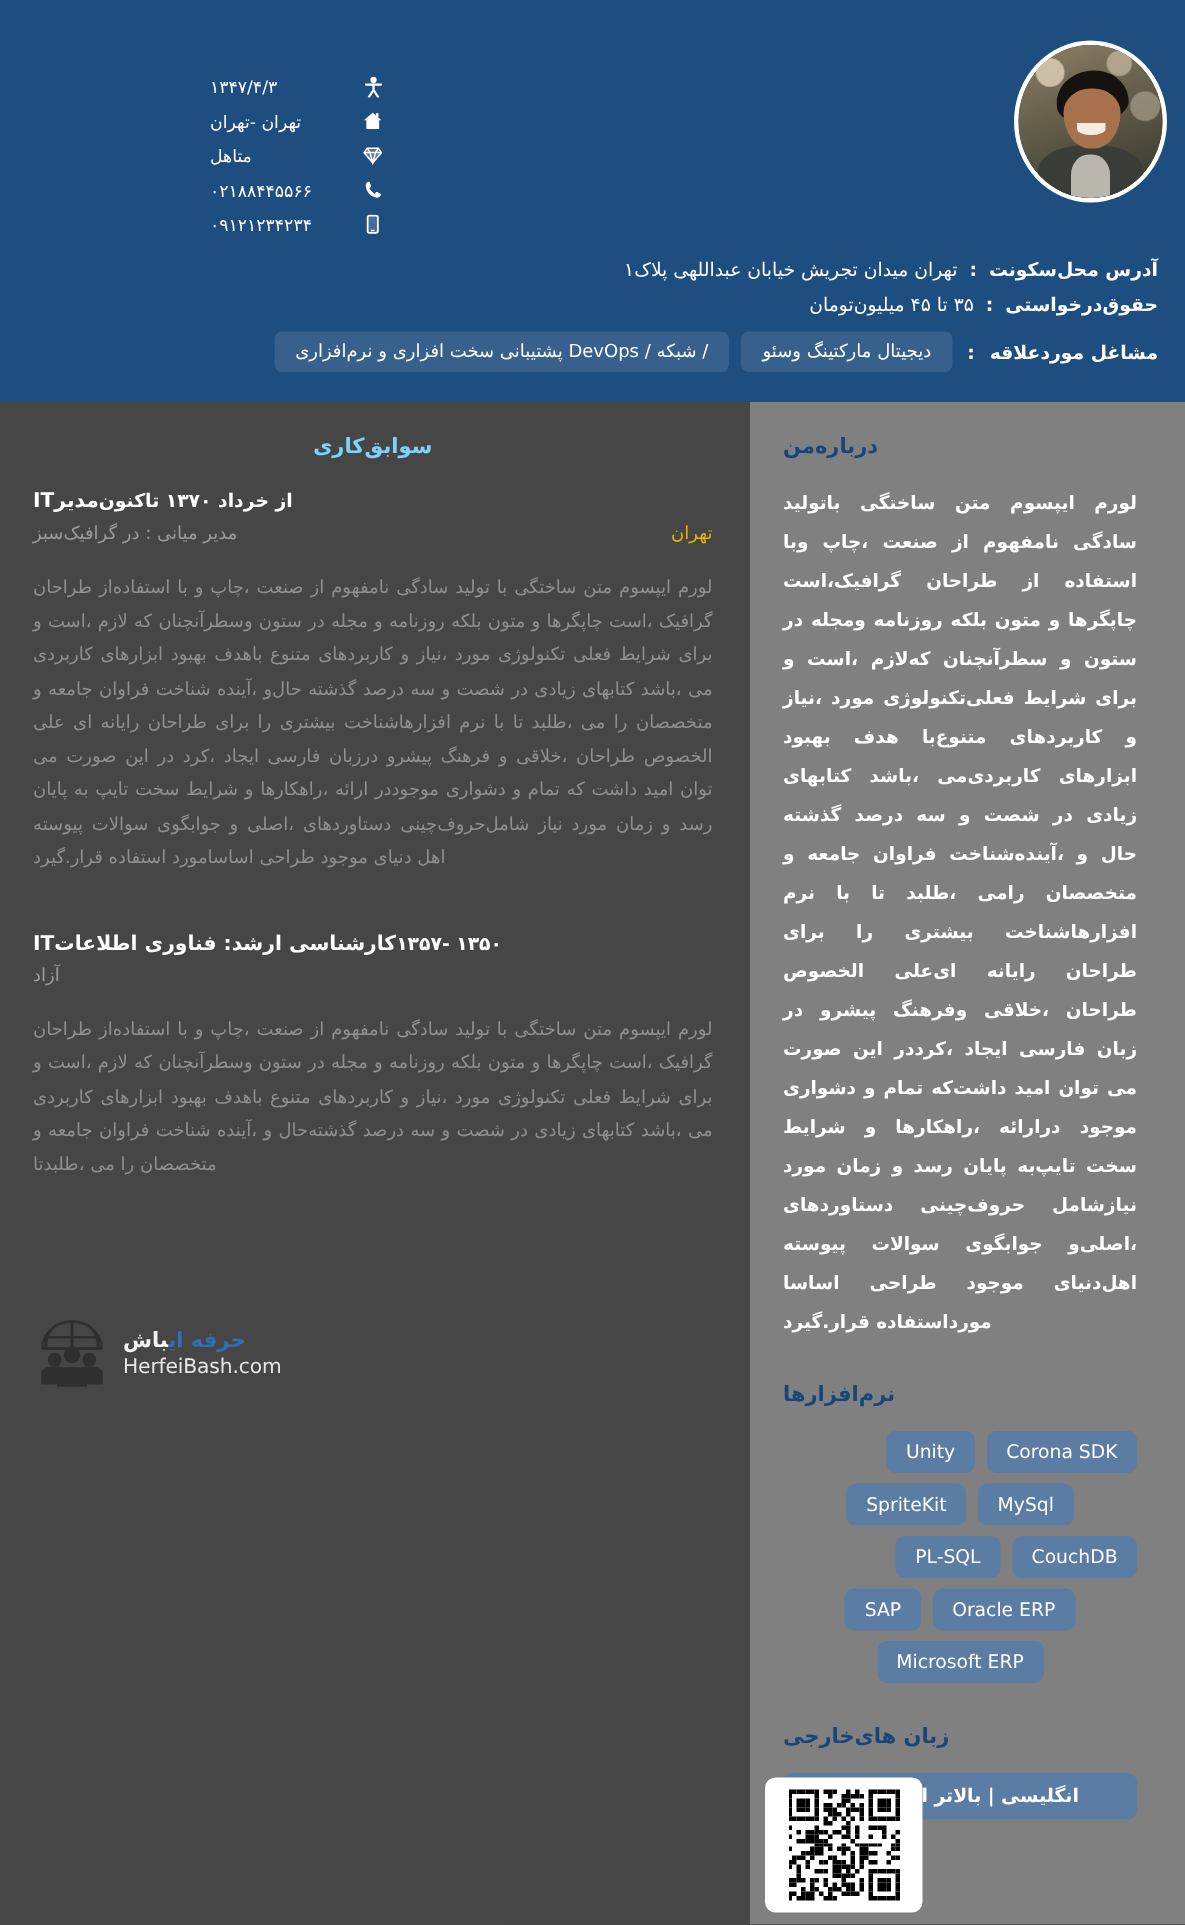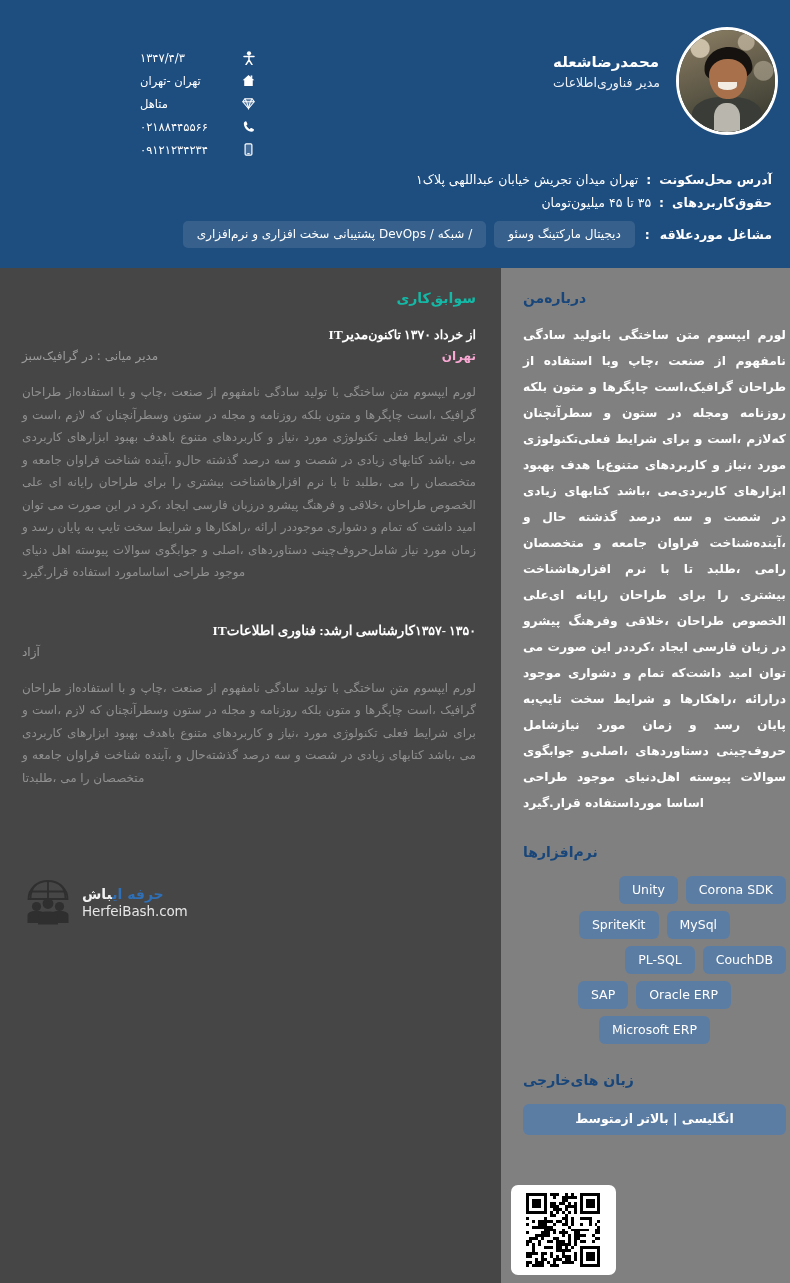--- a/index.html
+++ b/index.html
@@ -194,42 +194,41 @@
     width: 525px;
     background: #464646;
     padding: 22px 25px 0 22px;
     direction: rtl;
     position: relative;
     order: 2;
   }
   .side-col {
     width: 303px;
     background: #808080;
-    padding: 22px 4px 0 22px;
+    padding: 22px 32px 0 22px;
     direction: rtl;
     position: relative;
     order: 1;
   }
 
   
   .main-head {
     font-size: 14px;
     font-weight: bold;
-    color: #14b8a6;
-    text-align: right;
+    color: #7dd3fc;
+    text-align: center;
     letter-spacing: -0.2px;
     margin-bottom: 20px;
   }
   .entry { margin-bottom: 2px; }
   .entry-top {
     display: flex;
     flex-direction: row-reverse;
-    justify-content: flex-end;
+    justify-content: flex-start;
     align-items: baseline;
-    font-family: Liberation Serif, serif;
   }
   .entry-title {
     font-size: 13.5px;
     font-weight: bold;
     color: #ffffff;
     direction: rtl;
     unicode-bidi: plaintext;
   }
   .entry-date {
     font-size: 12.5px;
@@ -244,22 +243,21 @@
     justify-content: space-between;
     align-items: baseline;
     margin-top: 6px;
   }
   .entry-sub-right {
     font-size: 12px;
     color: #9b9b9b;
   }
   .entry-sub-left {
     font-size: 12px;
-    color: #f9a8d4;
-    font-weight: bold;
+    color: #eab308;
   }
   .main-para {
     font-size: 12px;
     line-height: 22.5px;
     color: #909090;
     text-align: justify;
     text-align-last: left;
     margin-top: 18px;
     direction: rtl;
   }
@@ -364,24 +362,20 @@
       <div class="photo-art">
         <div class="photo-bg"></div>
         <div class="photo-body"></div>
         <div class="photo-shirt"></div>
         <div class="photo-hair"></div>
         <div class="photo-face"></div>
         <div class="photo-smile"></div>
       </div>
     </div>
 
-    <div class="name-block">
-      <div class="person-name">محمدرضاشعله</div>
-      <div class="person-title">مدیر فناوری‌اطلاعات</div>
-    </div>
 
     <div class="contact-list">
 
       <div class="contact-row">
         <span class="c-ico">
           <svg width="12" height="14" viewBox="0 0 12 14" fill="currentColor">
             <circle cx="6" cy="2.3" r="2.1"></circle>
             <path d="M6 5 L6 9 M1 5.4 L11 5.4 M6 9 L3 13.6 M6 9 L9 13.6" stroke="currentColor" stroke-width="1.5" fill="none" stroke-linecap="round"></path>
           </svg>
         </span>
@@ -429,21 +423,21 @@
 
     </div>
 
     <div class="info-rows">
       <div class="info-row">
         <span class="info-label">آدرس محل‌سکونت</span>
         <span class="info-colon">:</span>
         <span class="info-value">تهران میدان تجریش خیابان عبداللهی پلاک۱</span>
       </div>
       <div class="info-row">
-        <span class="info-label">حقوق‌کاربردهای</span>
+        <span class="info-label">حقوق‌درخواستی</span>
         <span class="info-colon">:</span>
         <span class="info-value">۳۵ تا ۴۵ میلیون‌تومان</span>
       </div>
     </div>
 
     <div class="interest-row">
       <span class="interest-label">مشاغل موردعلاقه</span>
       <span class="interest-label">:</span>
       <span class="chip-blue">دیجیتال مارکتینگ وسئو</span>
       <span class="chip-blue">/ شبکه / DevOps پشتیبانی سخت افزاری و نرم‌افزاری</span>

